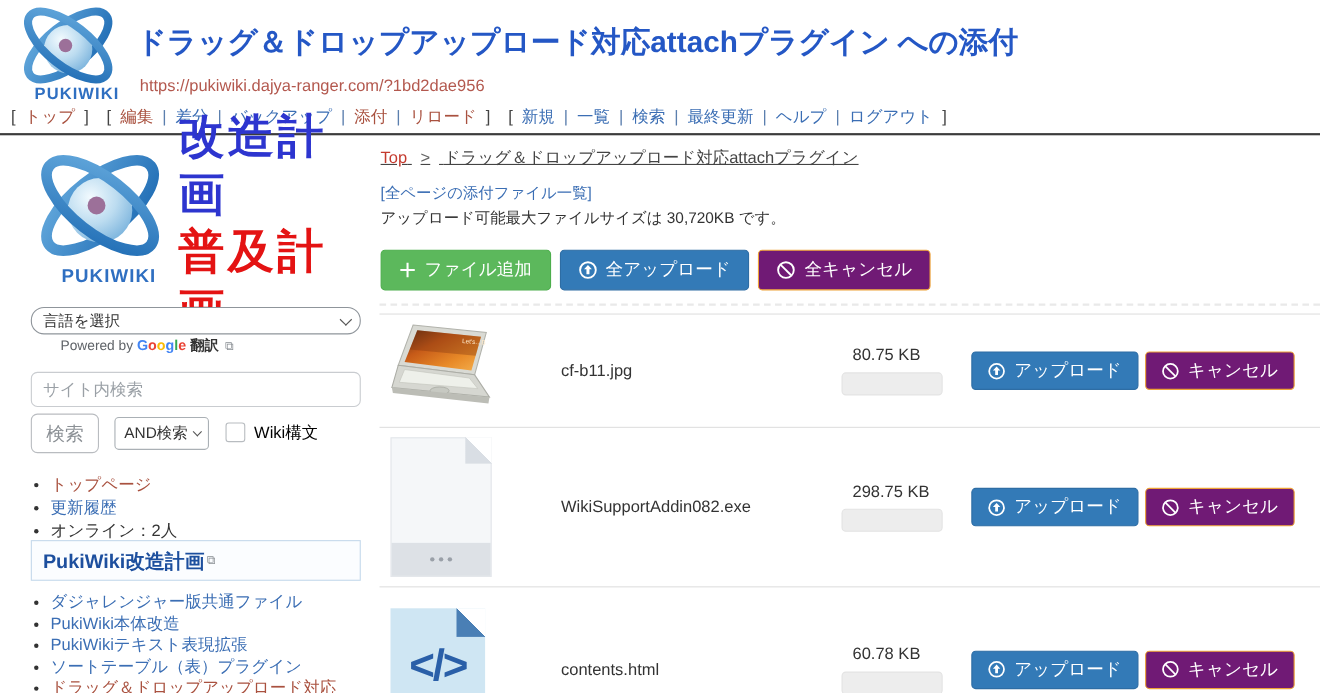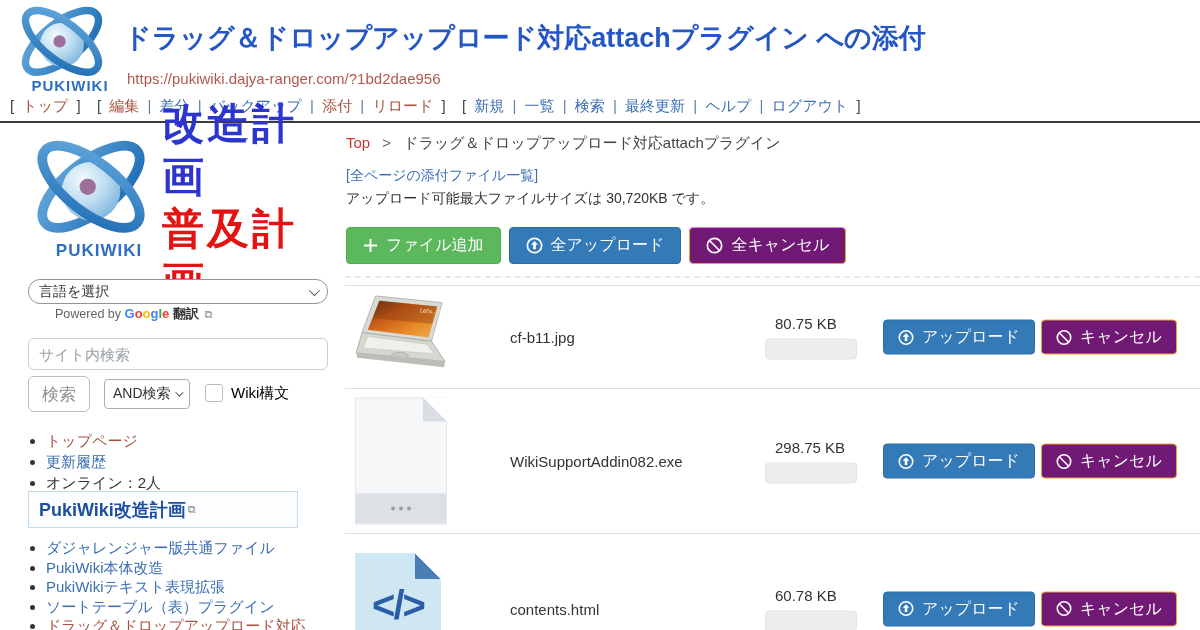--- a/index.html
+++ b/index.html
@@ -57,26 +57,26 @@
     border-radius:3px; background:#fff; cursor:pointer; }
   .wiki-label { position:absolute; left:231px; top:384px; font-size:15px; color:#000000; }
 
   .side-list { position:absolute; left:46px; font-size:15px; }
   .side-list li { line-height:21px; }
   .list1 { top:430px; }
   .list2 { top:538px; }
   .list2 li { line-height:19.5px; }
   .plain-text { color:#333; }
 
-  .section-box { position:absolute; left:28px; top:491px; width:270px; height:37px; background:#fbfdff;
+  .section-box { position:absolute; left:28px; top:491px; width:300px; height:37px; background:#fbfdff;
     border:1px solid #c5d9ec; display:flex; align-items:center; padding:12px 10px; }
   .section-box .ttl { font-size:18px; font-weight:bold; color:#1d4f9e; cursor:pointer; }
 
   
-  .breadcrumb { position:absolute; left:346px; top:134px; font-size:15px; color:#444; }
+  .breadcrumb { position:absolute; left:346px; top:134px; font-size:15px; color:#444;text-decoration:underline; }
   .bc-home { color:#c43a2e; text-decoration:none; cursor:pointer; }
   .bc-sep { color:#666; margin:0 8px; }
   .attach-link { position:absolute; left:346px; top:167px; font-size:14px; color:#3b6eb4; text-decoration:none; cursor:pointer; }
   .maxsize { position:absolute; left:346px; top:190px; font-size:14px; color:#333; }
 
   .action-bar { position:absolute; left:346px; top:227px; display:flex; gap:8px; }
   .btn { display:inline-flex; align-items:center; gap:8px; height:37px; padding:0 16px; border-radius:4px;
     color:#fff; font-size:16px; border:1px solid transparent; cursor:pointer; font-family:Liberation Mono, monospace; white-space:nowrap; }
   .btn-green { background:#5cb85c; border-color:#4cae4c; }
   .btn-blue { background:#337ab7; border-color:#2e6da4; }

